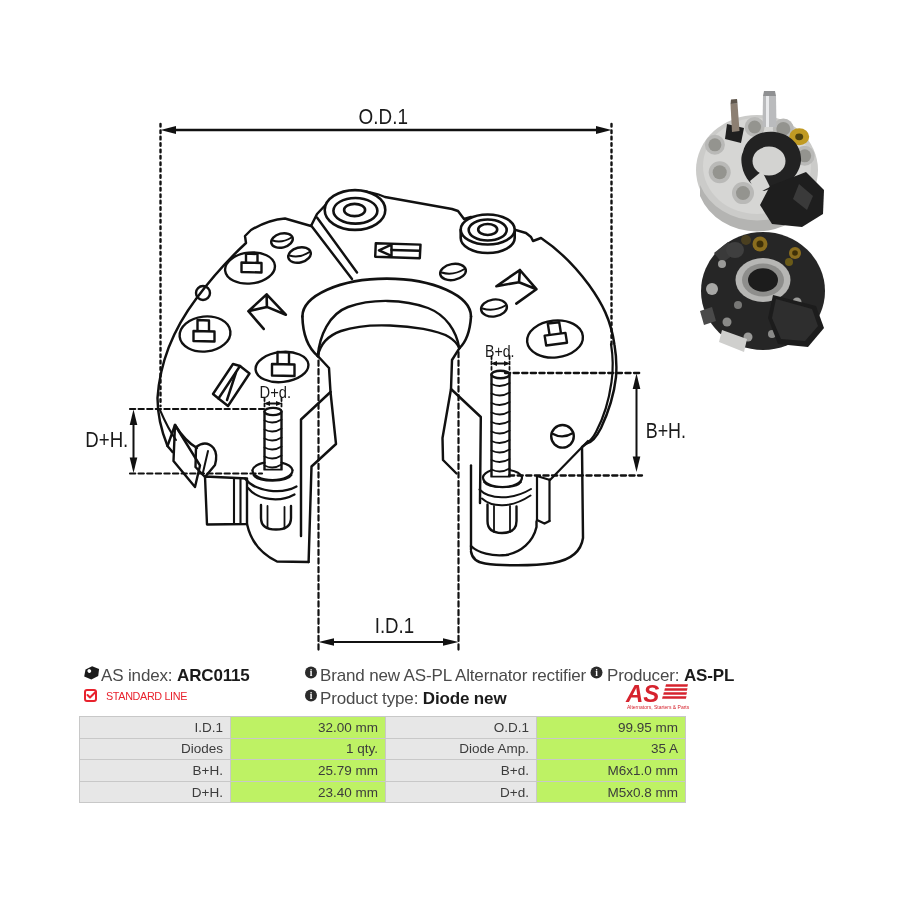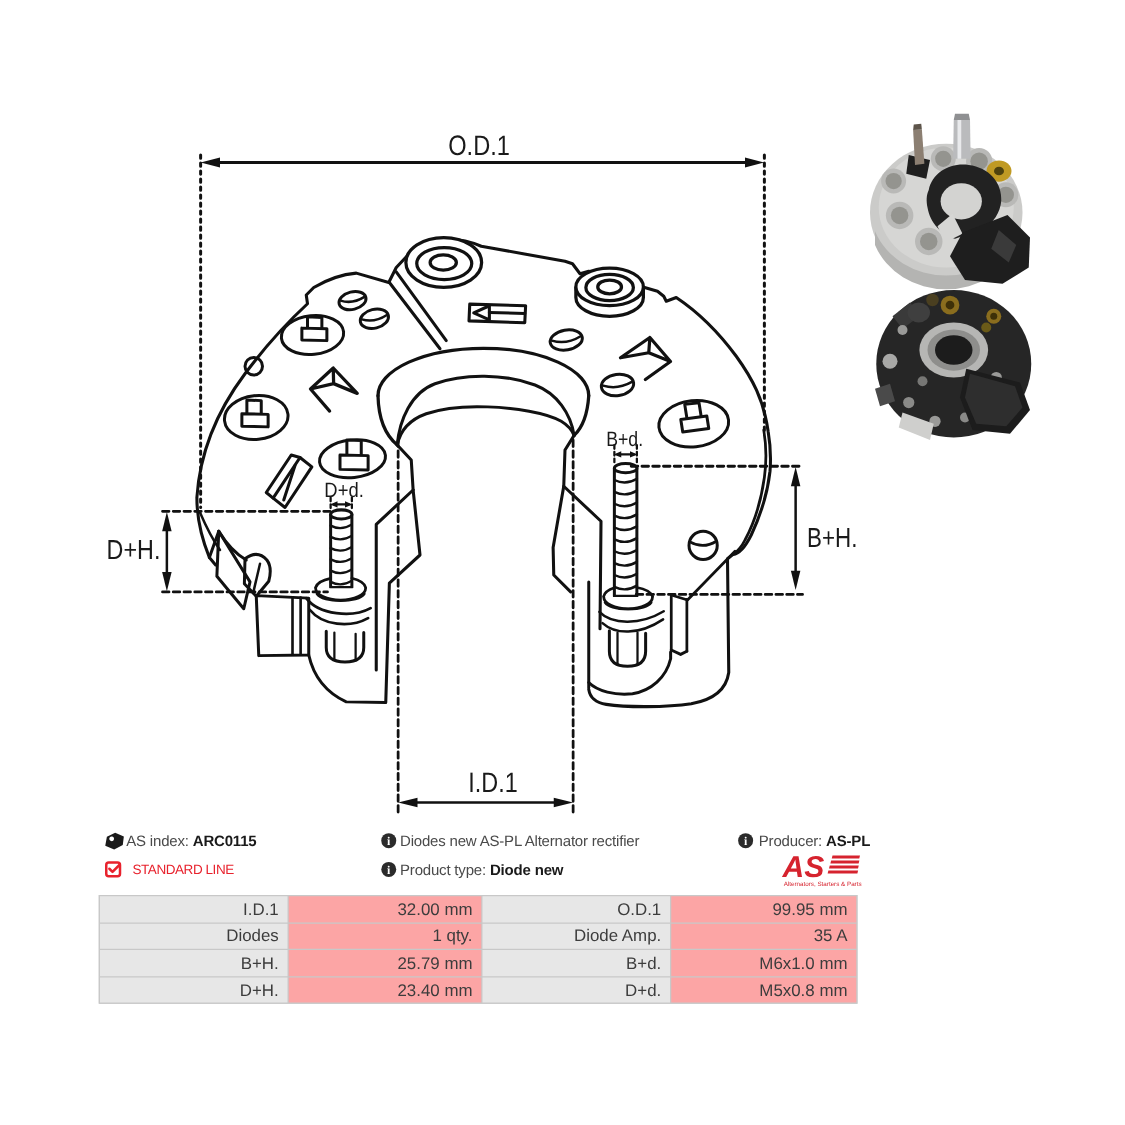--- a/index.html
+++ b/index.html
@@ -4,22 +4,22 @@
 <style>
 html,body{margin:0;padding:0;width:900px;height:900px;background:#fff;
 font-family:"Liberation Sans",sans-serif;position:relative;overflow:hidden}
 #tbl{position:absolute;left:79px;top:716px;display:grid;
 grid-template-columns:150px 154px 150px 148px;
 grid-template-rows:20.6px 20.6px 20.6px 20.6px;
 gap:1px;background:#c8c8c8;border:1px solid #c8c8c8}
 #tbl div{font-size:13.5px;color:#3c3c3c;text-align:right;padding-right:7px;
 display:flex;align-items:center;justify-content:flex-end}
 #tbl .g{background:#e7e7e7}
-#tbl .w{background:#fca5a5}
-.inforow{position:absolute;font-size:12px;letter-spacing:-0.15px;color:#4a4a4a;white-space:nowrap}
+#tbl .w{background:#bef264}
+.inforow{position:absolute;font-size:17px;letter-spacing:-0.15px;color:#4a4a4a;white-space:nowrap}
 .inforow b{color:#1a1a1a}
 </style>
 </head>
 <body>
 <svg id="art" width="900" height="900" style="position:absolute;left:0;top:0" viewBox="0 0 900 900">
 <g id="drawing" fill="none" stroke="#111" stroke-width="2.45" stroke-linejoin="round" stroke-linecap="round">
 <g id="part">
 
 <path d="M167.5,446 C161,430 157.5,414 157.5,398
 C160,360 175,327 196,299
@@ -289,21 +289,21 @@
 <text x="645.7" y="437.7" font-size="22" textLength="40.3" lengthAdjust="spacingAndGlyphs">B+H.</text>
 <text x="374.7" y="633.3" font-size="22.5" textLength="39.5" lengthAdjust="spacingAndGlyphs">I.D.1</text>
 <text x="259.5" y="397.5" font-size="16.5" textLength="31.5" lengthAdjust="spacingAndGlyphs">D+d.</text>
 <text x="485" y="356.5" font-size="16.5" textLength="29.5" lengthAdjust="spacingAndGlyphs">B+d.</text>
 </g>
 </g>
 </svg>
 
 <div class="inforow" style="left:101px;top:666px">AS index: <b>ARC0115</b></div>
 <div class="inforow" style="left:106px;top:690px;color:#e8222d;font-weight:normal;font-size:10.8px;letter-spacing:-0.35px">STANDARD LINE</div>
-<div class="inforow" style="left:320px;top:666px">Diodes new AS-PL Alternator rectifier</div>
+<div class="inforow" style="left:320px;top:666px">Brand new AS-PL Alternator rectifier</div>
 <div class="inforow" style="left:320px;top:689px">Product type: <b>Diode new</b></div>
 <div class="inforow" style="left:607px;top:666px">Producer: <b>AS-PL</b></div>
 
 <div id="tbl">
 <div class="g">I.D.1</div>
     <div class="w">32.00 mm</div>
     <div class="g">O.D.1</div>
     <div class="w">99.95 mm</div>
 <div class="g">Diodes</div>
     <div class="w">1 qty.</div>

